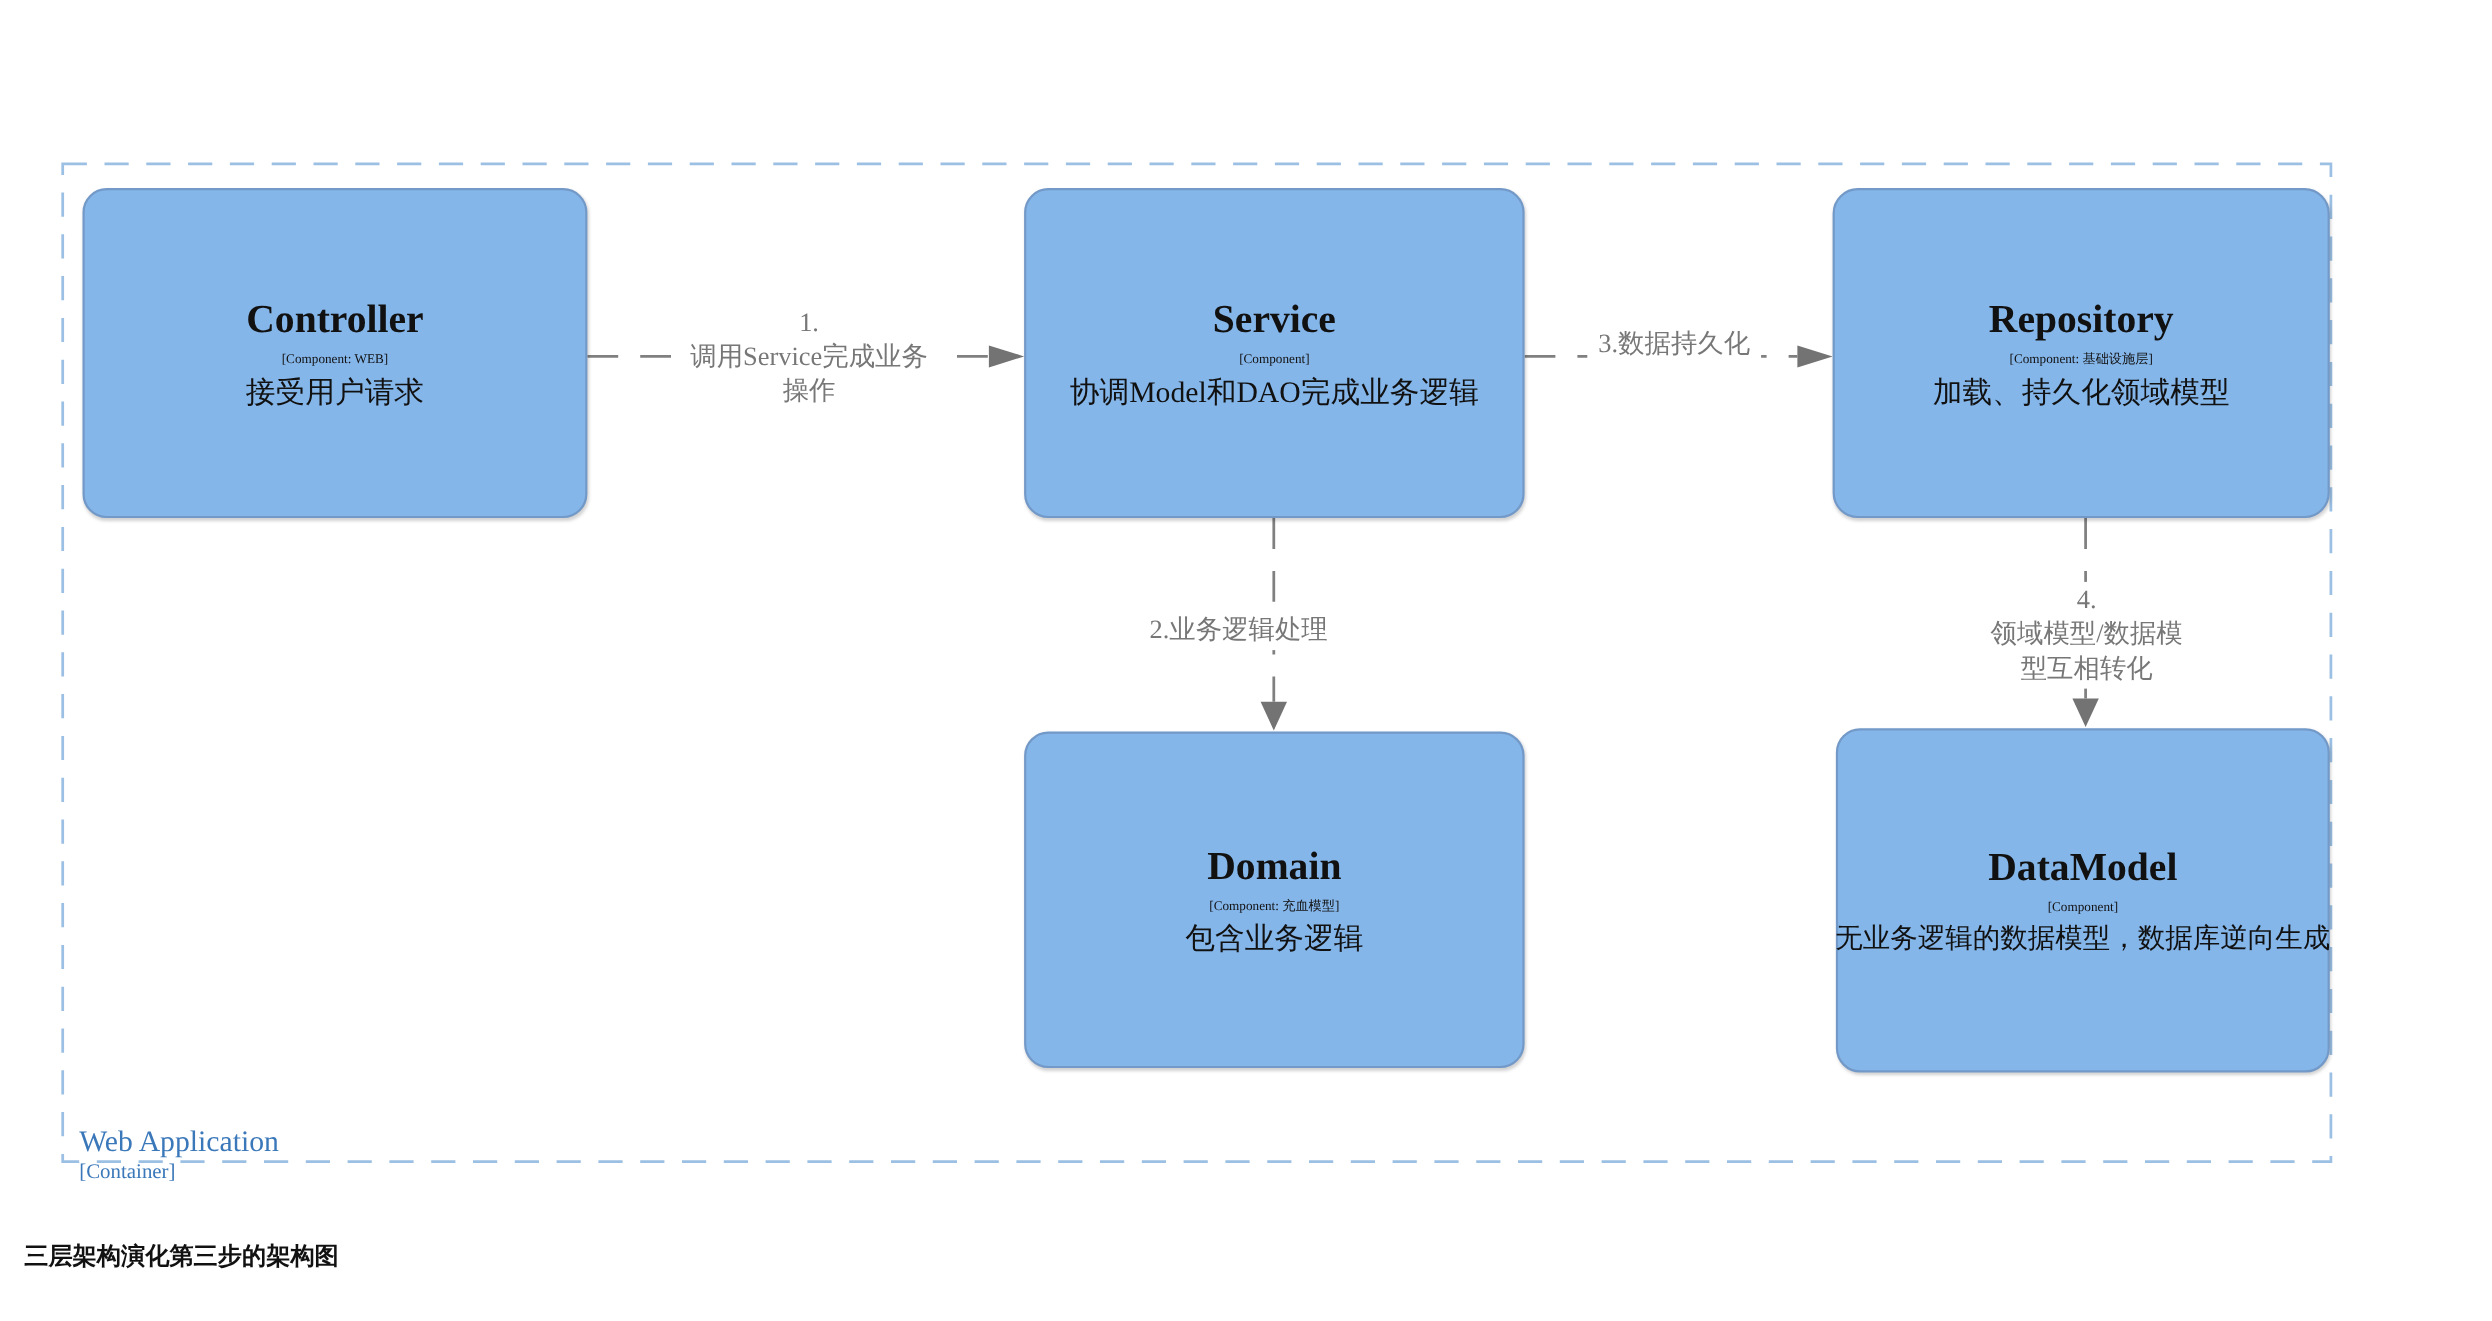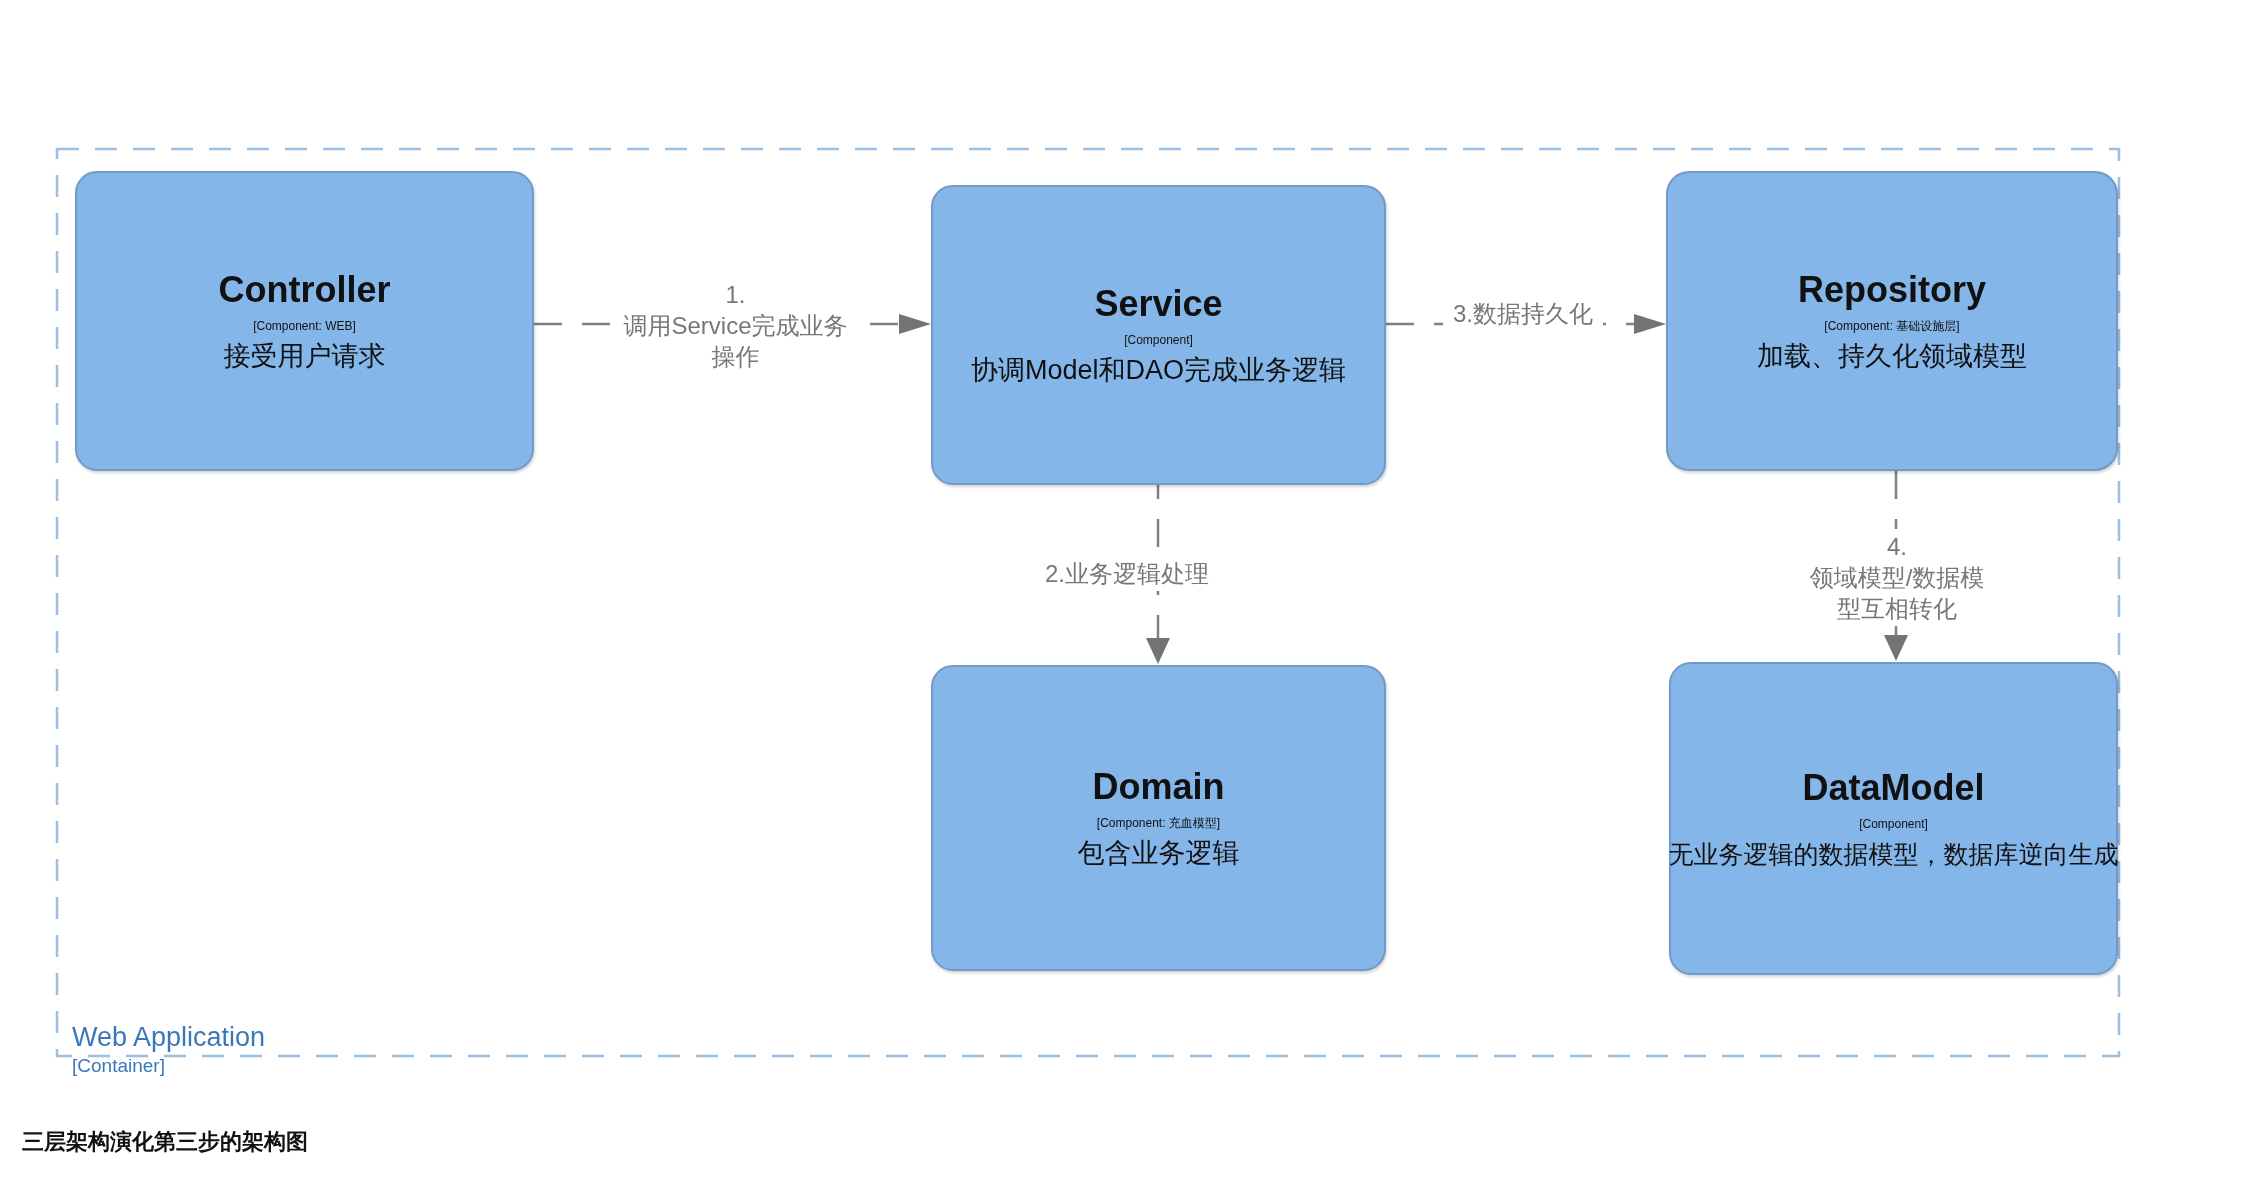--- a/index.html
+++ b/index.html
@@ -1,21 +1,21 @@
 <!DOCTYPE html>
 <html><head>
 <meta charset="utf-8">
 <style>
   * { margin: 0; padding: 0; box-sizing: border-box; }
   html, body { background: #ffffff; }
   body {
     font-family: "Liberation Sans", "DejaVu Sans", sans-serif;
     width: 2265px; height: 1201px; position: relative; overflow: hidden;
   }
-  .stage { position: absolute; left: 0; top: 0; width: 2265px; height: 919px; }
+  .stage { position: absolute; left: 0; top: 0; width: 2265px; height: 919px; font-family: Liberation Serif, serif; }
 
   
   svg.wires { position: absolute; left: 0; top: 0; width: 2265px; height: 1201px; }
 
   
   .boundary-label { position: absolute; left: 72px; top: 1002px; color: #3B78BA; margin-top: 18px; }
   .boundary-name { font-size: 27px; line-height: 34px; }
   .boundary-type { font-size: 19px; line-height: 24px; }
 
   
@@ -26,21 +26,21 @@
     border-radius: 22px;
     box-shadow: 1px 2px 3px rgba(0,0,0,0.18);
     display: flex; flex-direction: column; align-items: center; justify-content: center;
     text-align: center; color: #111111; padding: 8px;
   }
   .node-title { font-weight: bold; font-size: 36px; line-height: 42px; }
   .node-meta  { font-size: 12px; line-height: 26px; margin-top: 2px; }
   .node-desc  { font-size: 27px; line-height: 34px; }
 
   #node-controller { left: 75px;   top: 171px; width: 459px; height: 300px; }
-  #node-service    { left: 931px;  top: 185px; width: 455px; height: 300px; }
+  #node-service    { left: 931px;  top: 171px; width: 455px; height: 300px; }
   #node-repository { left: 1666px; top: 171px; width: 452px; height: 300px; border-radius: 23px; }
   #node-domain     { left: 931px;  top: 665px; width: 455px; height: 306px; justify-content: center; }
   #node-datamodel  { left: 1669px; top: 662px; width: 449px; height: 313px; }
   #node-datamodel .node-desc { font-size: 25px; white-space: nowrap; }
 
   
   .rel-label {
     position: absolute; background: #ffffff; color: #777777;
     font-size: 24px; line-height: 31px; text-align: center; padding: 2px 10px;
   }

